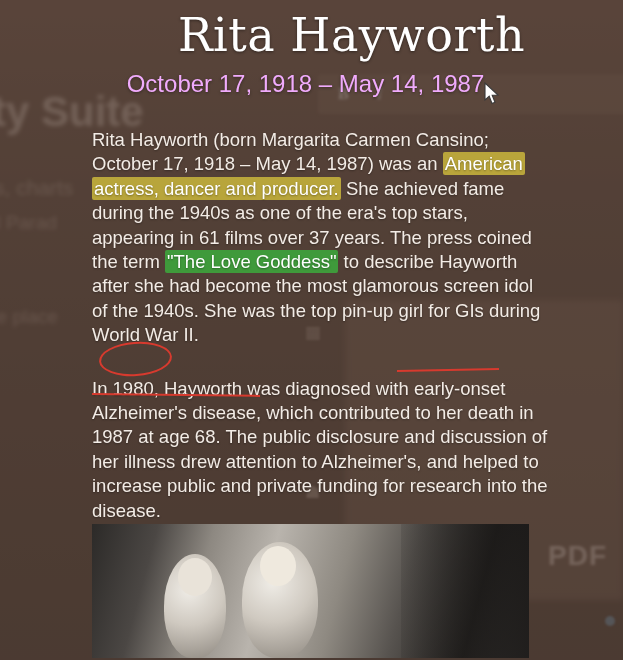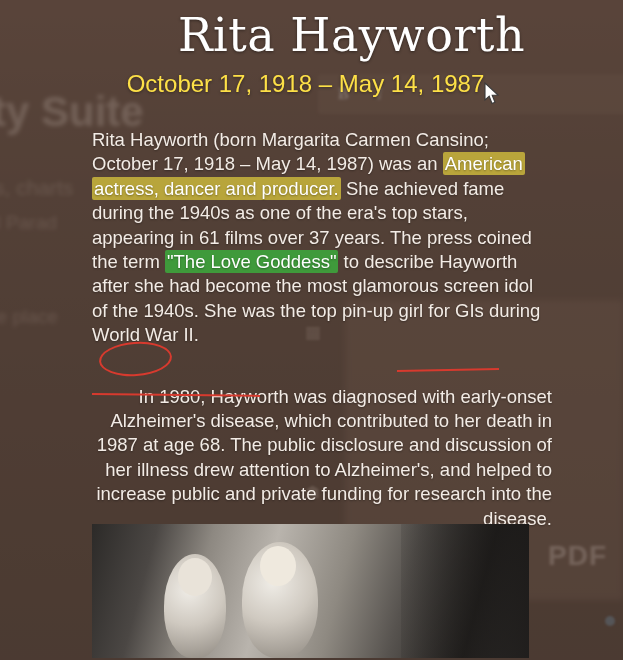--- a/index.html
+++ b/index.html
@@ -100,37 +100,37 @@
     color: #ffffff;
     letter-spacing: 0.5px;
     text-shadow: 0 1px 3px rgba(0,0,0,0.45);
     padding-left: 40px;
   }
   #doc-subtitle {
     position: absolute;
     top: 70px; left: 0; width: 611px;
     text-align: center;
     font-size: 24px;
-    color: #fde047;
+    color: #f0abfc;
     text-shadow: 0 1px 3px rgba(0,0,0,0.4);
   }
 
   #body-col {
     position: absolute;
     left: 92px; top: 128px;
     width: 460px;
   }
   .para {
     font-size: 18.5px;
     line-height: 24.4px;
     color: #f3ece6;
     margin: 0 0 0 0;
     text-shadow: 0 1px 2px rgba(0,0,0,0.35);
   }
-  #para2 { margin-top: 37px; text-align: right; }
+  #para2 { margin-top: 29px; }
 
   .hl-yellow {
     background: rgba(210,190,60,0.80);
     color: #ffffff;
     padding: 1px 2px;
     border-radius: 2px;
     box-decoration-break: clone;
     -webkit-box-decoration-break: clone;
   }
   .hl-green {

